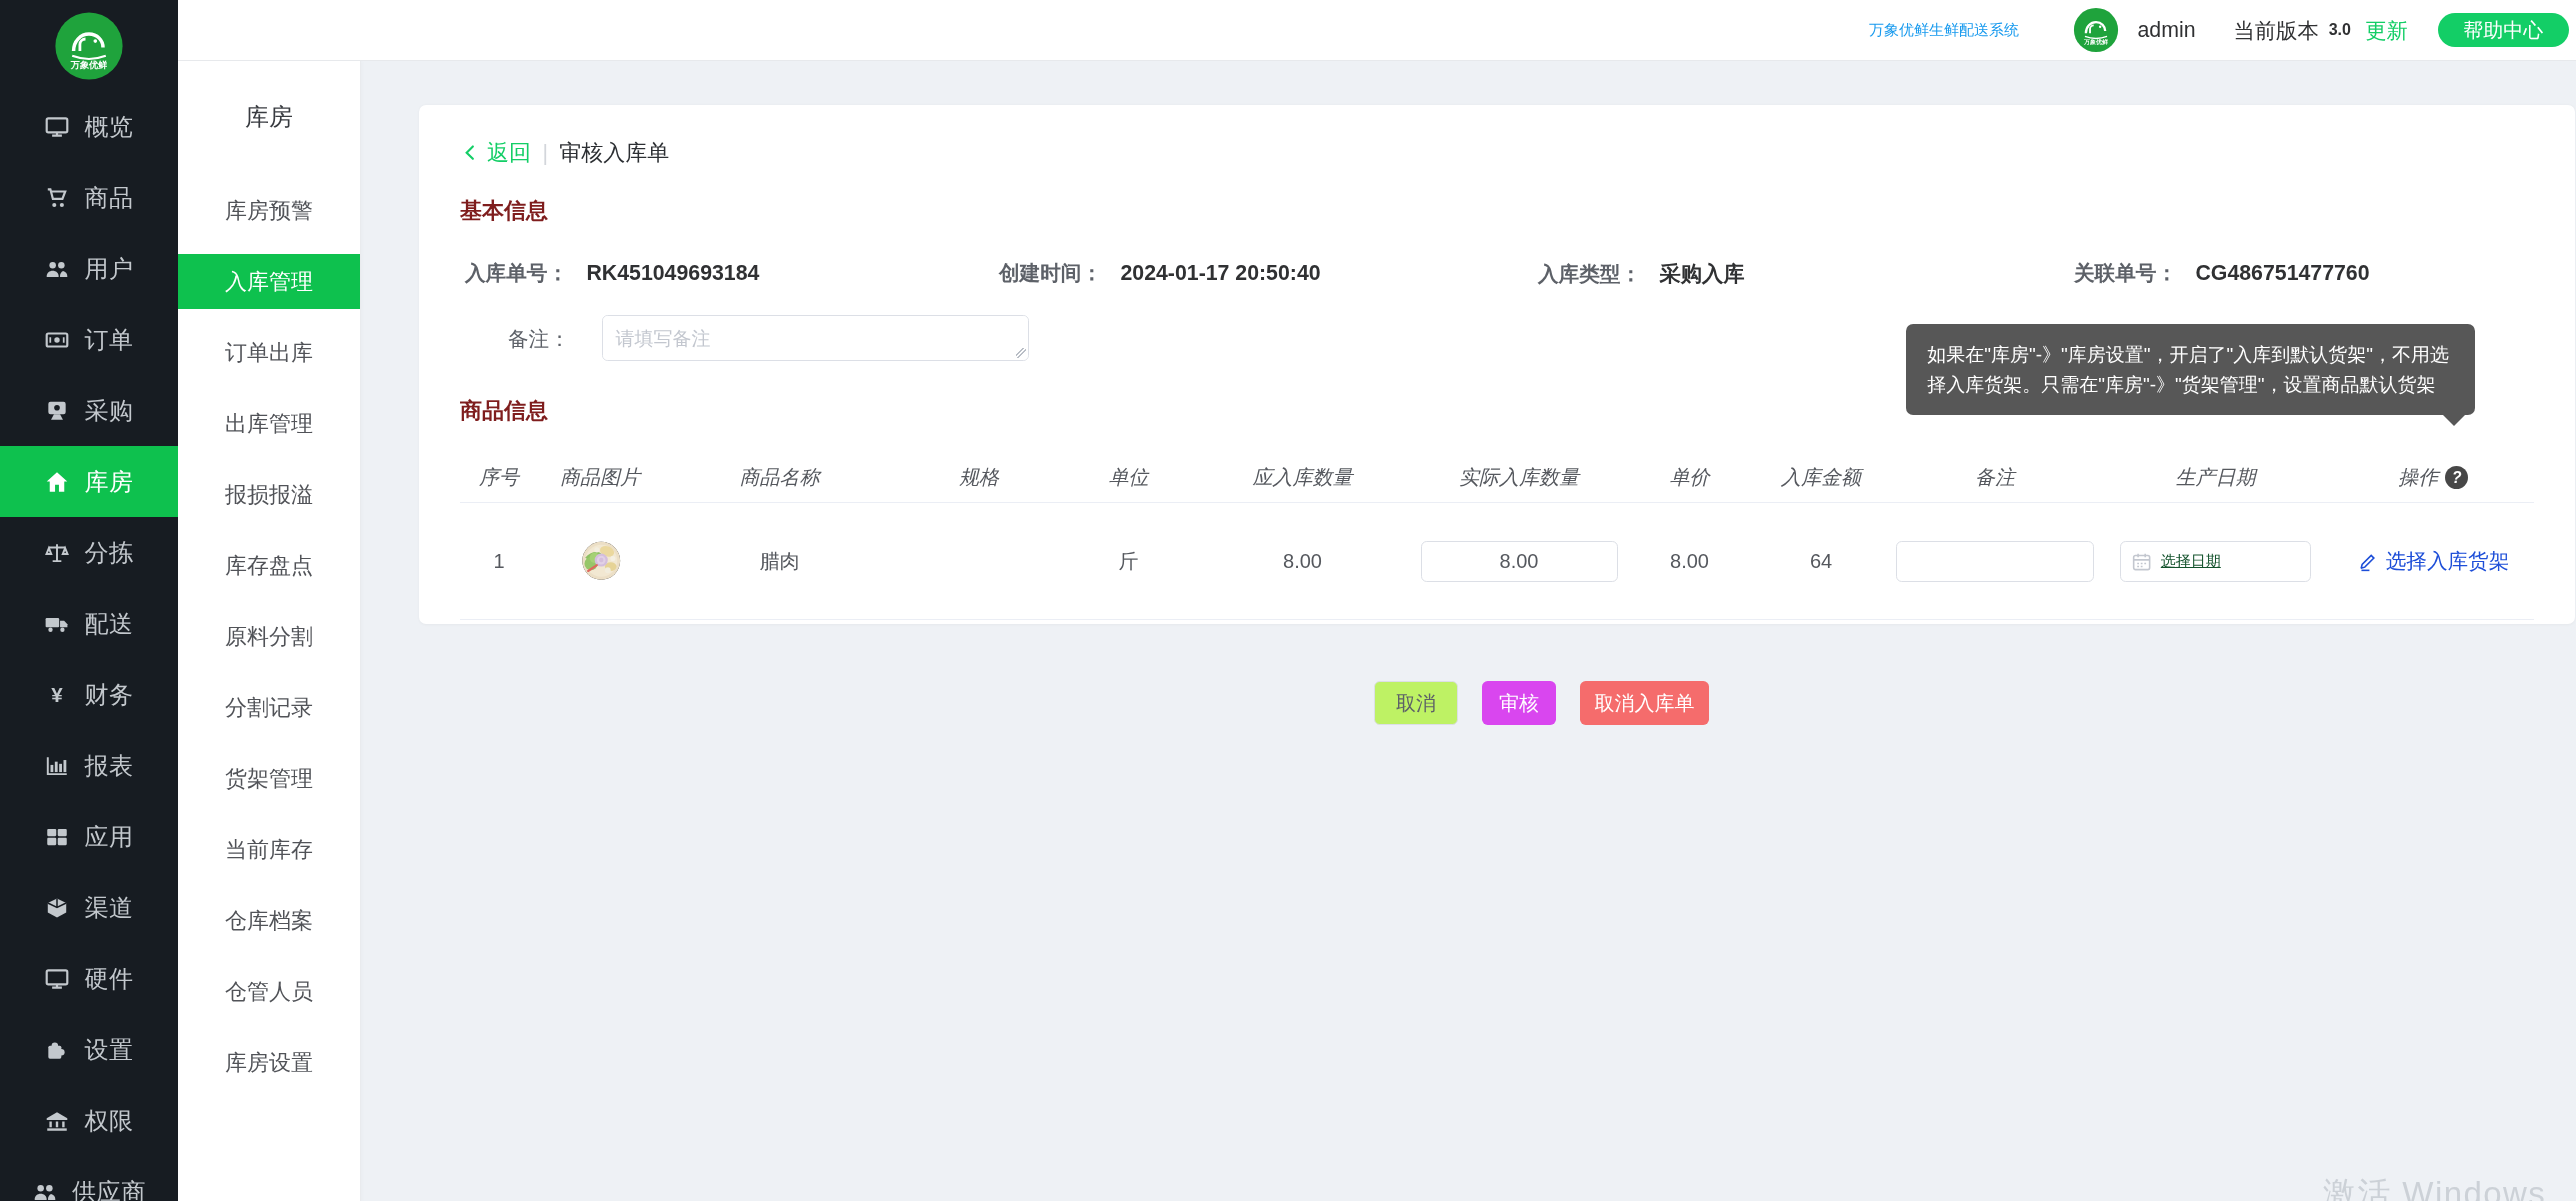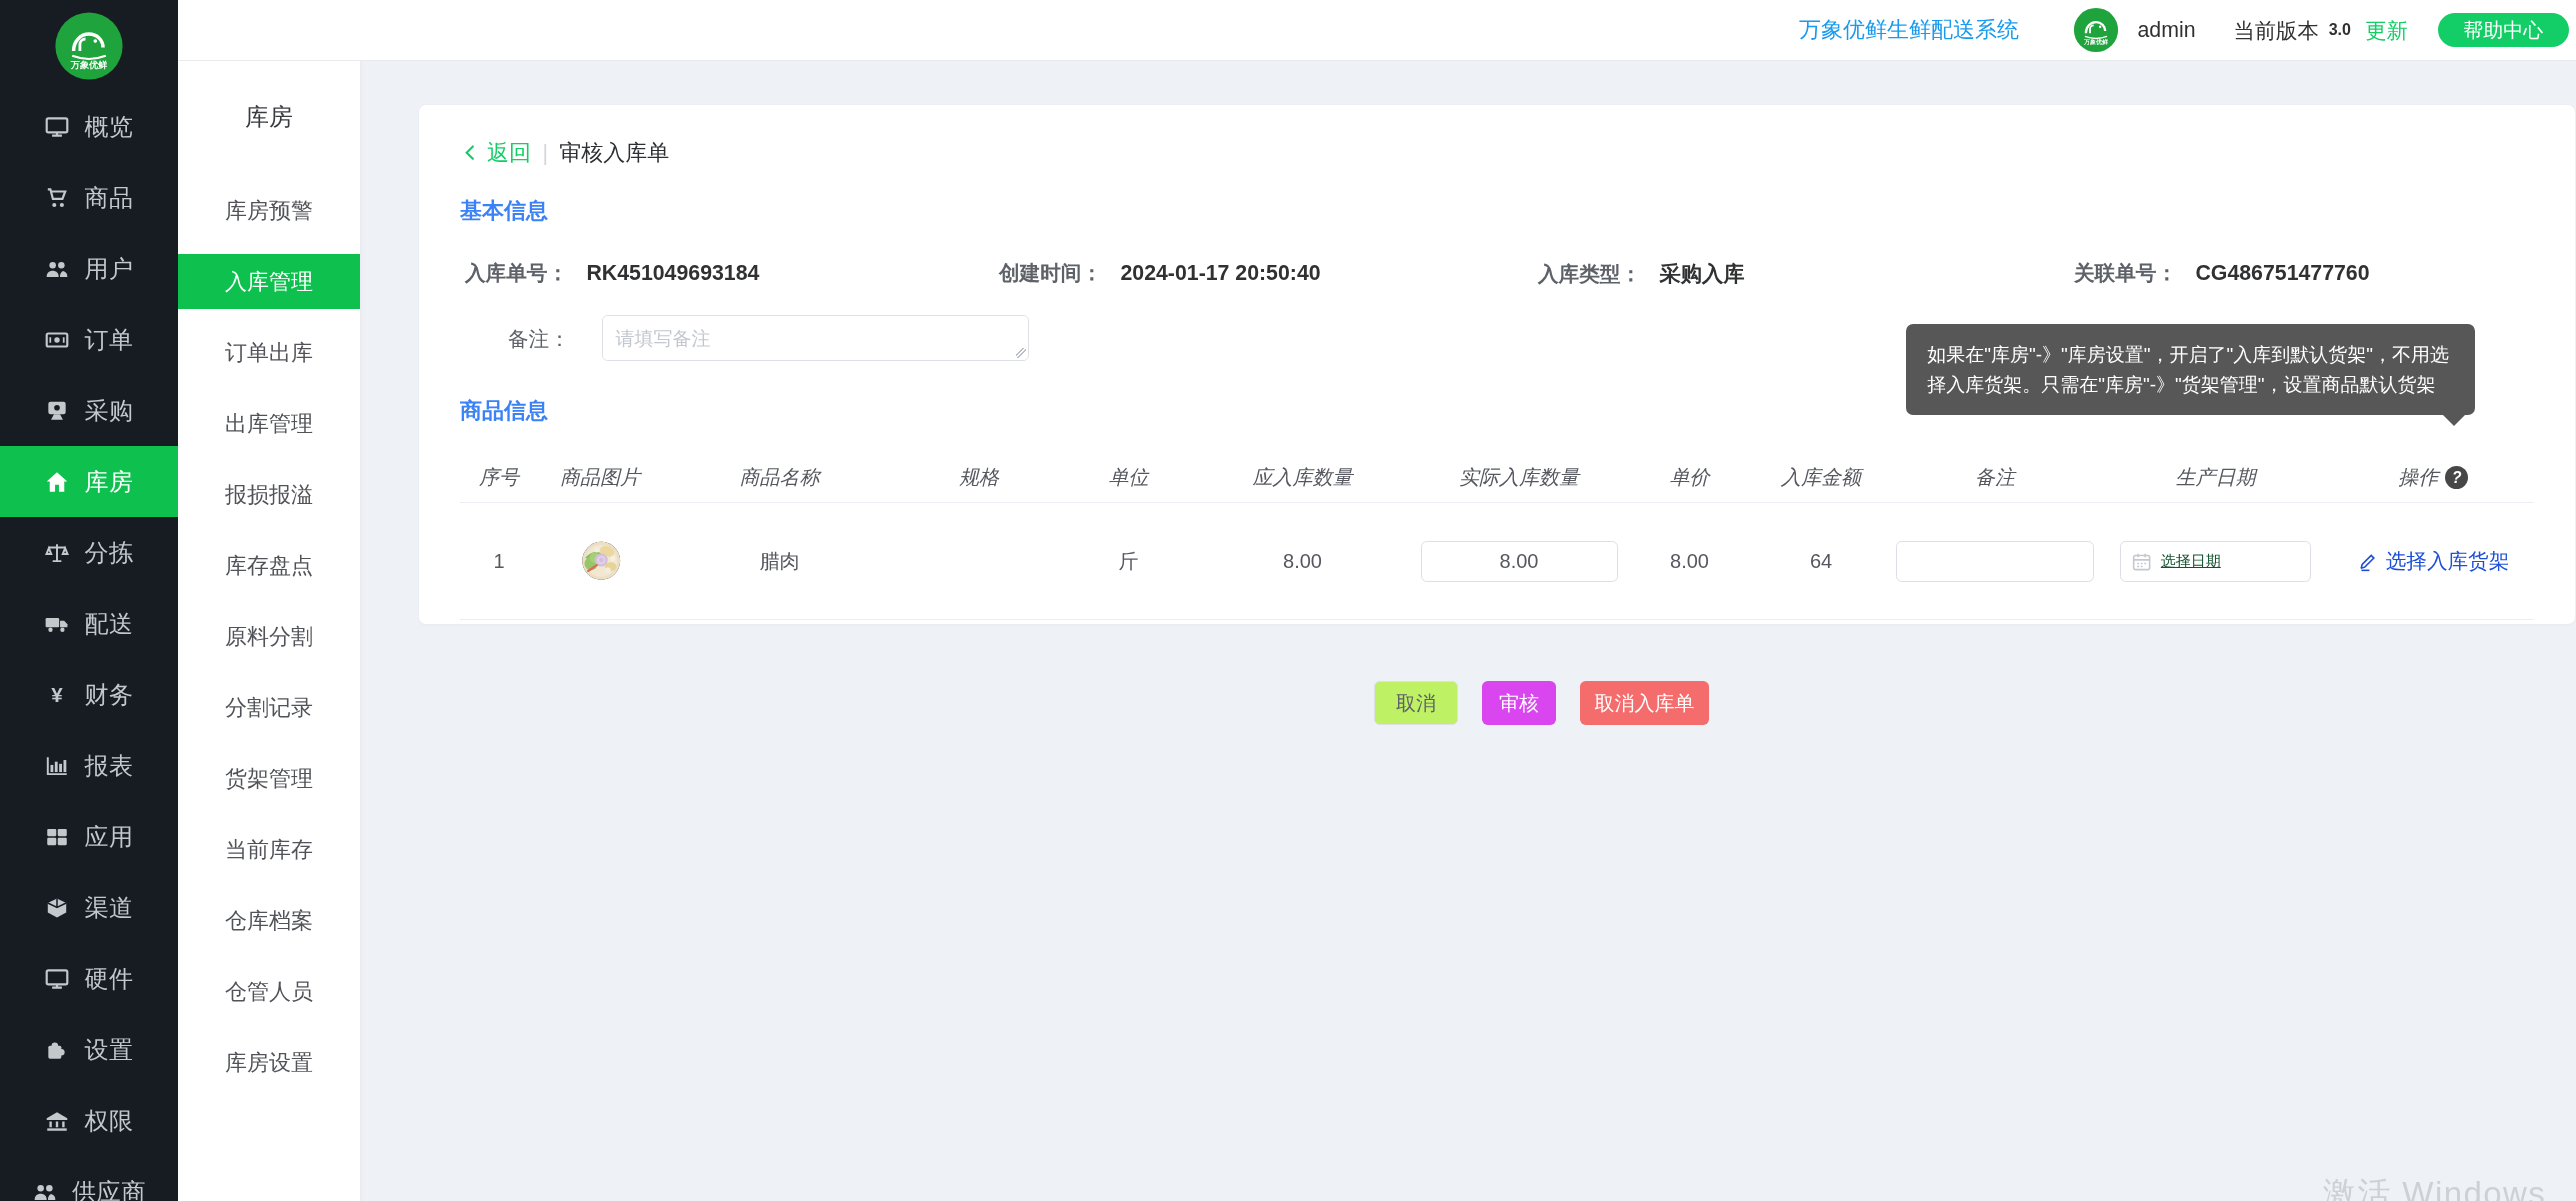--- a/index.html
+++ b/index.html
@@ -10,21 +10,21 @@
   .sidebar { position:absolute; left:0; top:0; width:178px; height:1202px; background:#171c22; overflow:hidden; z-index:30; }
   .logo-wrap { height:91px; display:flex; align-items:center; justify-content:center; }
   .logo-wrap svg { width:70px; height:70px; }
   .nav-item { height:71px; display:flex; align-items:center; justify-content:center; gap:14.2px; color:#c3c8cd; cursor:pointer; }
   .nav-item svg { width:26px; height:26px; flex:0 0 auto; }
   .nav-item .nav-label { font-size:24px; letter-spacing:0.7px; }
   .nav-item.active { background:#0ec14e; color:#ffffff; }
 
   
   .topbar { position:absolute; left:178px; top:0; right:0; height:61px; background:#fff; border-bottom:0.7px solid #e7e9ec; display:flex; align-items:center; justify-content:flex-end; padding-right:7.1px; z-index:20; }
-  .sys-title { color:#189aee; font-size:22px; margin-right:54px; cursor:pointer; }
+  .sys-title { color:#189aee; font-size:15px; margin-right:54px; cursor:pointer; }
   .topbar-avatar { width:46px; height:46px; border-radius:50%; overflow:hidden; margin-right:18.5px; cursor:pointer; }
   .topbar-avatar svg { width:46px; height:46px; display:block; }
   .top-user { font-size:21.3px; color:#303133; margin-right:38px; }
   .ver-label { font-size:21.3px; color:#303133; margin-right:10px; }
   .ver-num { font-size:16px; color:#303133; font-weight:bold; margin-right:14.2px; }
   .update-link { font-size:21.3px; color:#13ce66; margin-right:30px; cursor:pointer; }
   .help-btn { height:34px; padding:0 25.6px; background:#13ce66; border-radius:17px; color:#fff; font-size:20px; display:flex; align-items:center; cursor:pointer; }
 
   
   .submenu { position:absolute; left:178px; top:61px; width:183px; bottom:0; background:#fff; border-right:0.7px solid #e9ebee; box-shadow:1.4px 0 4.3px rgba(0,0,0,.03); z-index:10; }
@@ -36,21 +36,21 @@
   
   .main { position:absolute; left:361px; top:61px; right:0; bottom:0; background:#eef1f5; overflow:hidden; }
   .card { position:relative; margin:44px 1.4px 0 58px; height:519px; background:#fff; border-radius:7.1px; box-shadow:0 0.7px 2.8px rgba(0,0,0,.04); padding:0 41px; }
 
   .back-row { padding-top:33px; display:flex; align-items:center; }
   .back-link { display:flex; align-items:center; gap:5.7px; color:#13ce66; font-size:22px; cursor:pointer; }
   .back-link svg { width:21.3px; height:21.3px; }
   .back-divider { color:#d3d6db; font-size:21.3px; margin:0 11.4px; }
   .page-title { font-size:22px; color:#2c2f33; }
 
-  .sec-title { font-size:22px; font-weight:bold; color:#3b82f6; }
+  .sec-title { font-size:22px; font-weight:bold; color:#7f1d1d; }
   .sec-basic { margin-top:28.4px; }
   .sec-products { margin-top:33px; }
 
   .info-grid { margin-top:33px; display:grid; grid-template-columns:539px 539px 536px auto; }
   .info-cell { display:flex; align-items:baseline; }
   .info-cell .lbl { font-size:20.6px; font-weight:bold; color:#5d6168; margin-right:18.5px; white-space:nowrap; }
   .info-cell .val { font-size:21.3px; font-weight:bold; color:#303133; }
   .info-cell:first-child { padding-left:5px; }
 
   .remark-row { margin-top:27px; display:flex; align-items:flex-start; }

